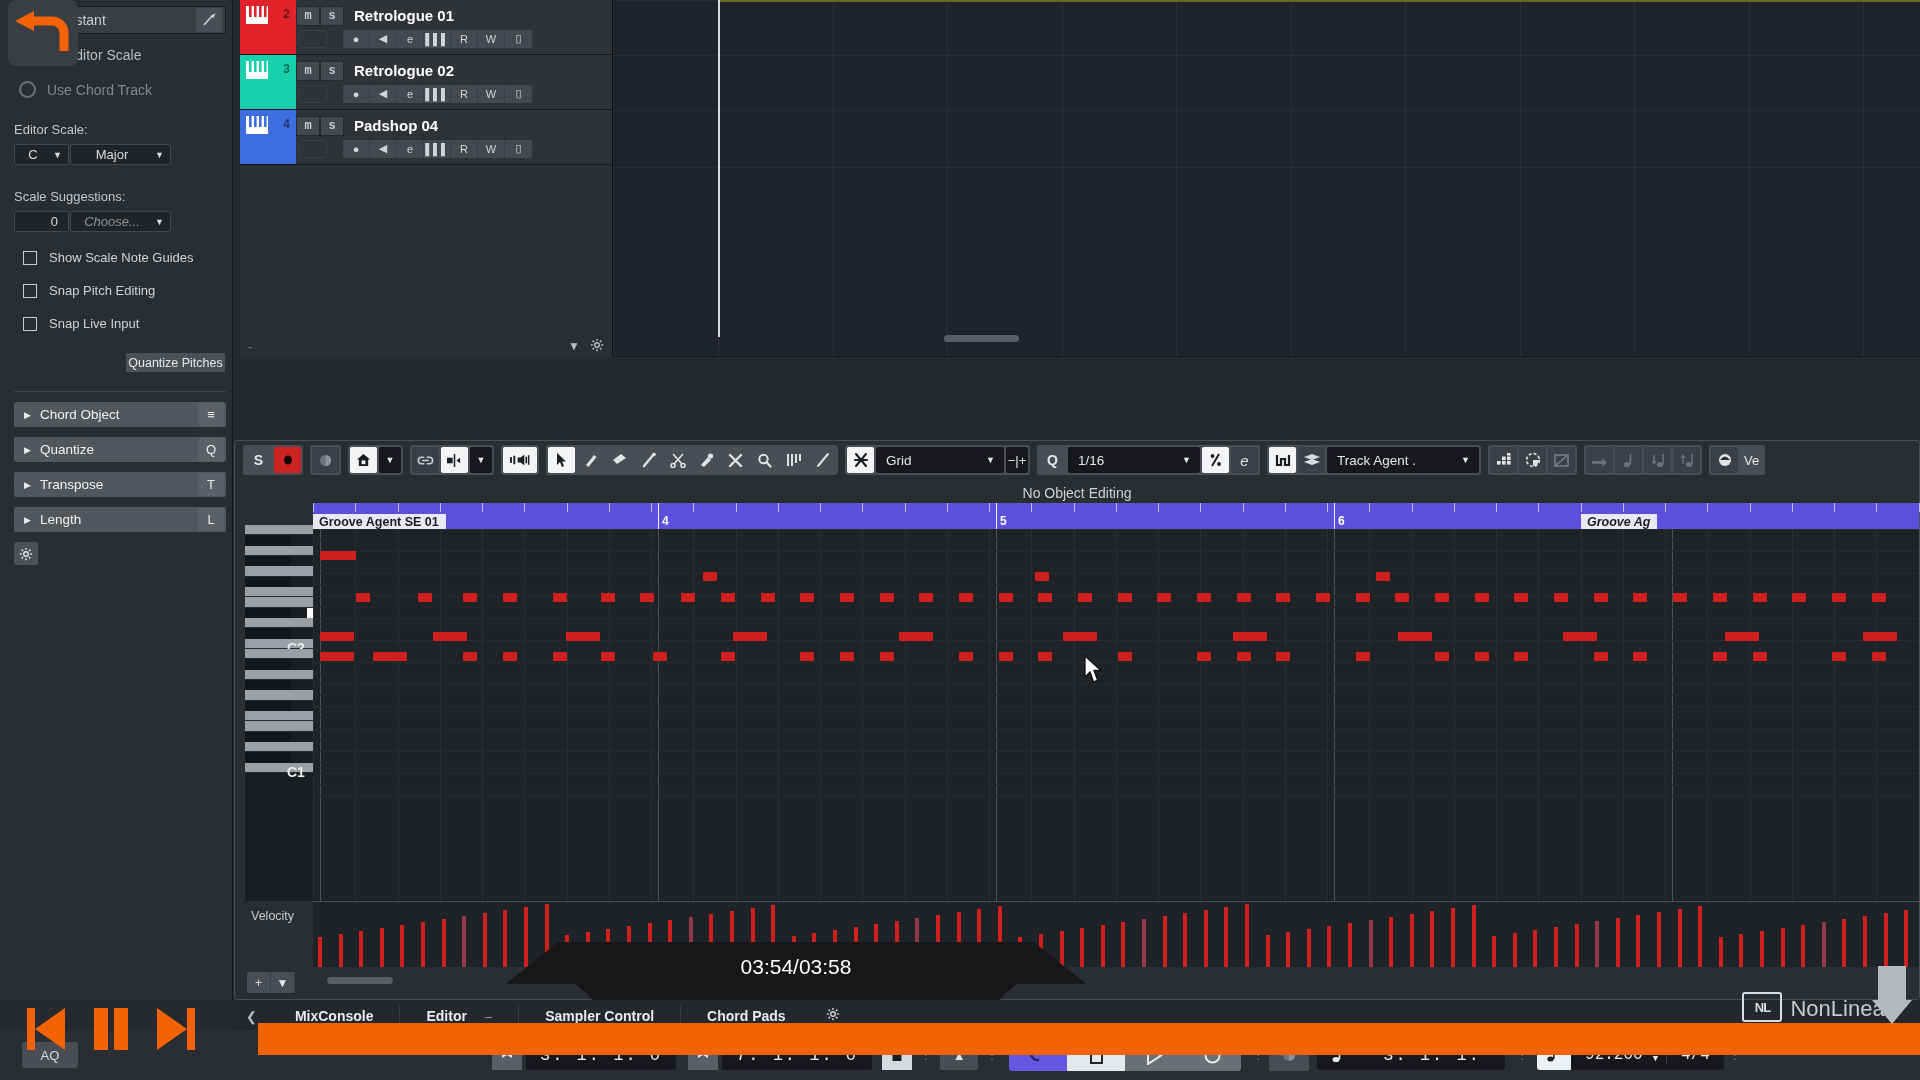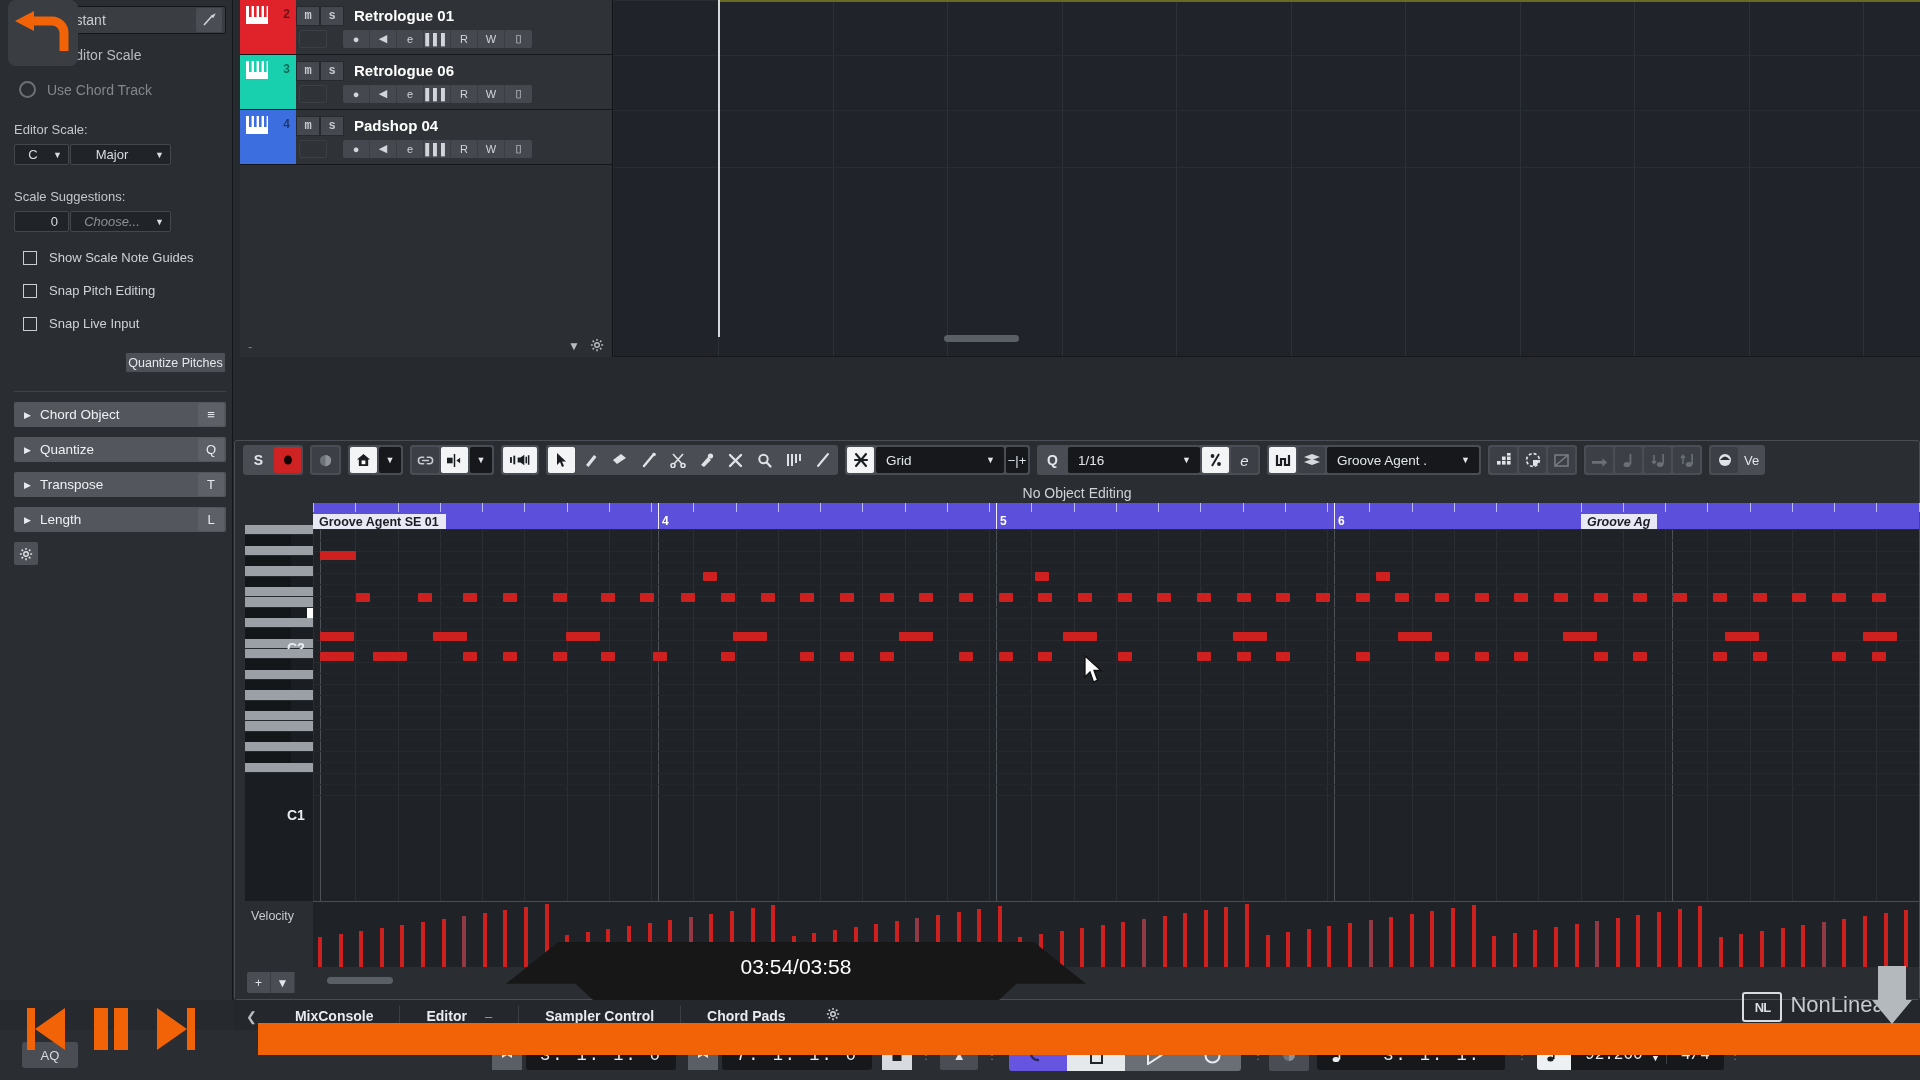--- a/index.html
+++ b/index.html
@@ -196,21 +196,21 @@
   .vid-osd{ position:absolute; left:506px; bottom:80px; width:580px; height:58px; z-index:55; }
   .vid-osd .trap{ position:absolute; inset:0; background:#171717;
     clip-path:polygon(9% 0,91% 0,100% 72%,88% 72%,85% 100%,15% 100%,12% 72%,0 72%); }
   .vid-time{ position:absolute; left:0; right:0; top:13px; text-align:center;
              color:#fff; font-size:21px; }
   .progress{ position:absolute; left:258px; bottom:25px; right:0; height:32px;
              background:#f26207; z-index:56; }
   .nav-left{ position:absolute; left:0; bottom:22px; width:222px; height:58px; z-index:57;
              display:flex; align-items:center; justify-content:center; gap:14px; }
   .navb{ display:flex; align-items:center; justify-content:center; color:#f26207; }
-  .nl-logo{ position:absolute; right:28px; bottom:58px; display:flex; align-items:flex-start;
+  .nl-logo{ position:absolute; right:28px; bottom:58px; display:flex; align-items:flex-end;
             gap:8px; z-index:54; }
   .nl-box{ width:40px; height:30px; border:2px solid #d9dde1; border-radius:3px;
            color:#d9dde1; font-size:13px; font-weight:bold; display:flex;
            align-items:center; justify-content:center; letter-spacing:-1px; }
   .nl-txt{ color:#c6cbd0; font-size:22px; }
   .scrollarrow{ position:absolute; right:8px; bottom:52px; z-index:58; }
   .cursor{ position:absolute; z-index:59; }
 </style>
 </head>
 <body>
@@ -363,21 +363,21 @@
                 <rect x="18" y="0" width="2.6" height="11"></rect>
               </g>
             </svg>
         </span>
         <span class="num">3</span>
       </div>
       <div class="body">
         <div class="row1">
           <div class="ms">m</div>
           <div class="ms">s</div>
-          <div class="tname">Retrologue 06</div>
+          <div class="tname">Retrologue 02</div>
         </div>
         <div class="row2">
           <div class="blank-btn"></div>
           <div class="tgrp">
             <div class="b">●</div>
             <div class="b">◀</div>
             <div class="b">e</div>
             <div class="b">▌▌▌</div>
             <div class="b">R</div>
             <div class="b">W</div>
@@ -620,21 +620,21 @@
         </div>
         <div class="tb">
           <svg width="18" height="14" viewBox="0 0 18 14">
               <g fill="#d6dade">
                 <path d="M9 1 L17 4 L9 7 L1 4 Z"></path>
                 <path d="M9 6 L17 9 L9 12 L1 9 Z"></path>
               </g>
             </svg>
         </div>
         <div class="combo2" style="width:152px">
-          <span class="cv">Groove Agent .</span>
+          <span class="cv">Track Agent .</span>
           <span class="cc">▼</span>
         </div>
       </div>
 
       <div class="tgrp2">
         <div class="tb">
           <svg width="16" height="14" viewBox="0 0 16 14">
               <g fill="#e0e4e8">
                 <rect x="1" y="8" width="3.6" height="3.6"></rect>
                 <rect x="6" y="8" width="3.6" height="3.6"></rect>
@@ -721,21 +721,21 @@
           <div class="wk" style="top: 144.667px; height: 10.3333px;"></div>
           <div class="bk" style="top: 155px; height: 10.3333px;"></div>
           <div class="wk" style="top: 165.333px; height: 10.3333px;"></div>
           <div class="bk" style="top: 175.667px; height: 10.3333px;"></div>
           <div class="wk" style="top: 186px; height: 10.3333px;"></div>
           <div class="wk" style="top: 196.333px; height: 10.3333px;"></div>
           <div class="bk" style="top: 206.667px; height: 10.3333px;"></div>
           <div class="wk" style="top: 217px; height: 10.3333px;"></div>
           <div class="bk" style="top: 227.333px; height: 10.3333px;"></div>
           <div class="wk" style="top: 237.667px; height: 10.3333px;"></div>
-          <div class="klab" style="top: 238.667px; margin-top: 43px;">C1</div>
+          <div class="klab" style="top: 238.667px;">C1</div>
           <div style="position: absolute; left: 62px; top: 83px; width: 13px; height: 10px; background: rgb(255, 255, 255);"></div>
         </div>
       <div class="veltag">Velocity</div>
 
       <div class="ruler" id="ruler">
         <div class="parttag">Groove Agent SE 01</div>
         <div class="parttag r" style="left:1268px">Groove Ag</div>
       <div class="rulertick" style="left: 0px;"></div>
           <div class="rulertick" style="left: 42.25px;"></div>
           <div class="rulertick" style="left: 84.5px;"></div>

